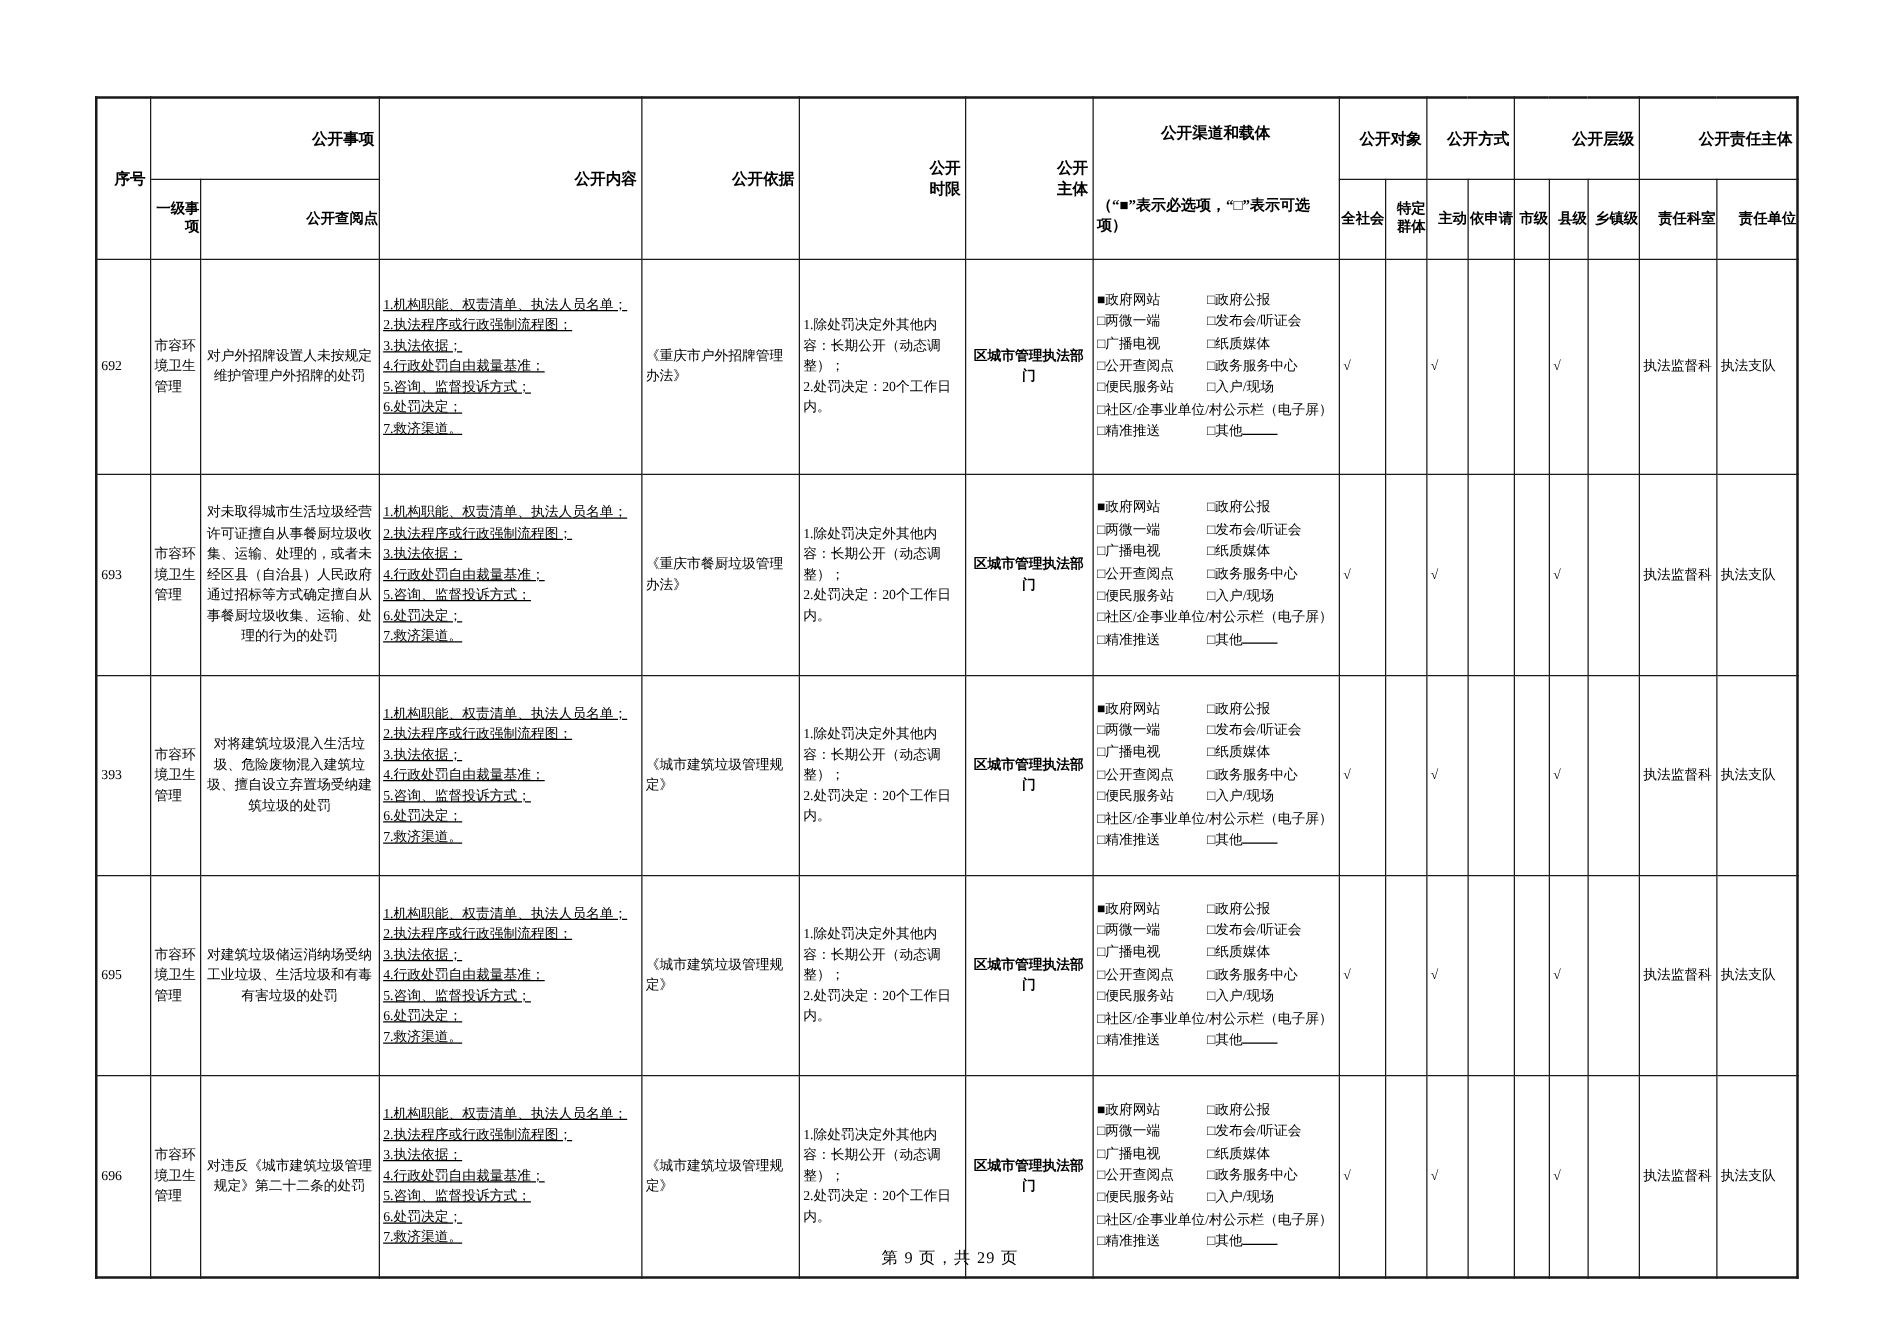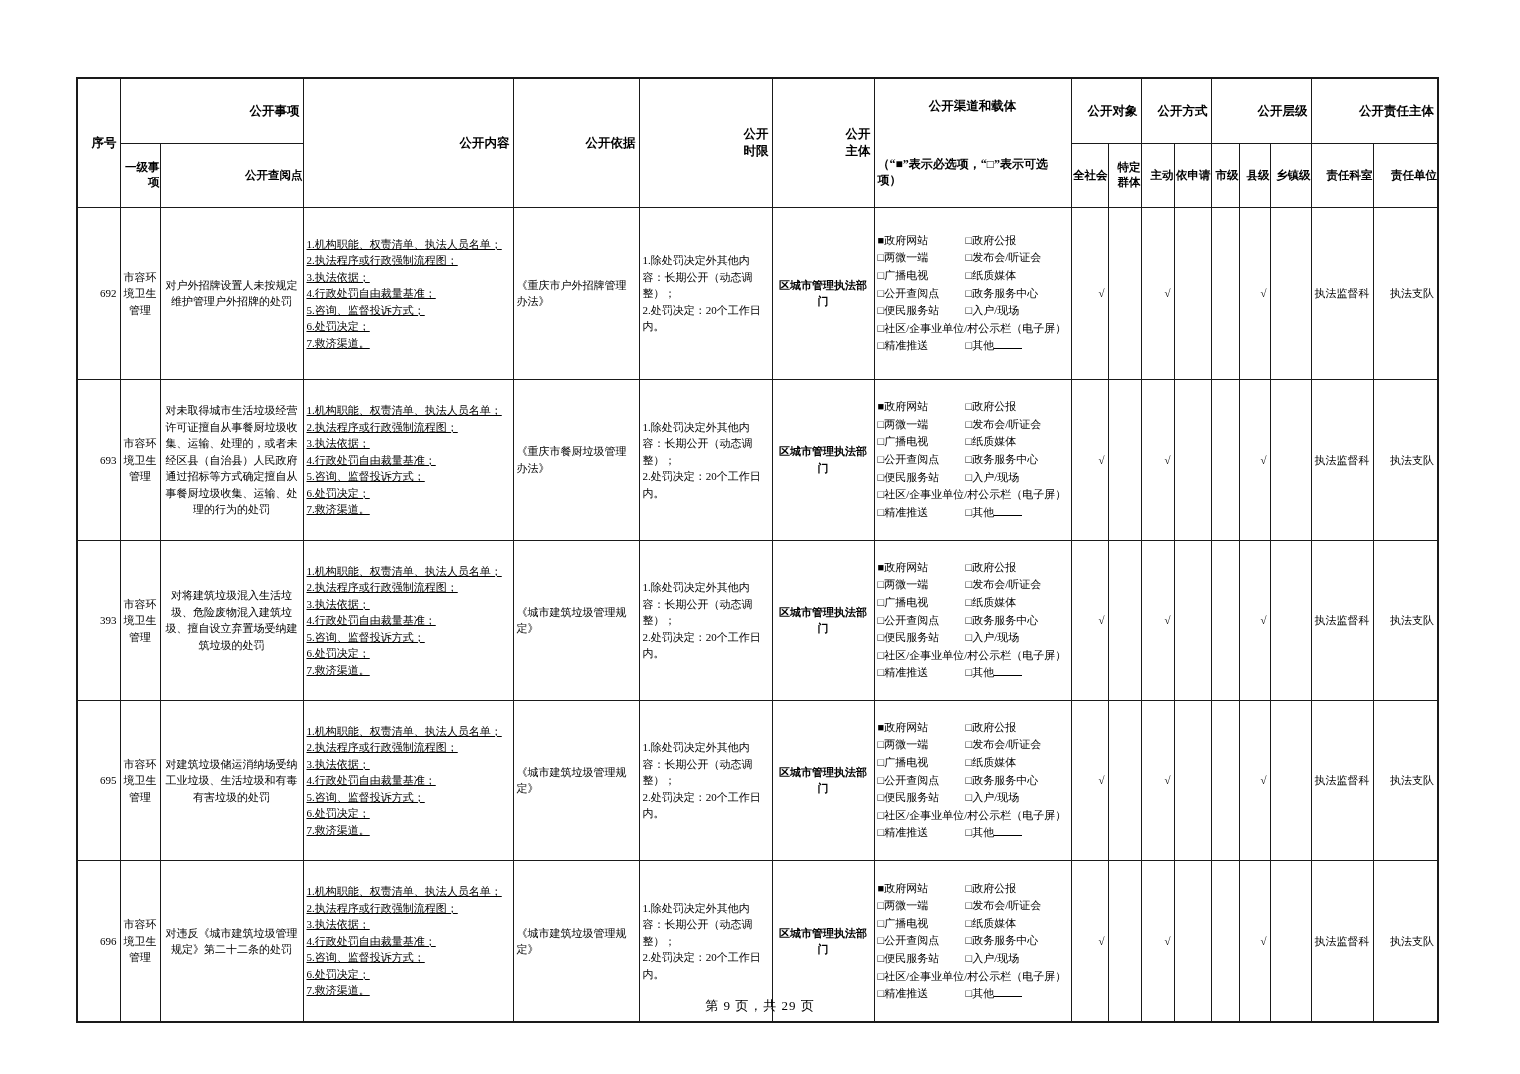--- a/index.html
+++ b/index.html
@@ -24,22 +24,22 @@
     white-space:pre-line;padding:1px;line-height:1.35;
   }
   thead tr.sub th{font-size:11.5px;padding:0;}
   thead tr:first-child{height:37px;}
   thead tr.sub{height:36px;}
   tbody tr{height:160px;}
   tbody tr:first-child{height:172px;}
   tbody tr:nth-child(2){height:161px;}
   tbody tr:last-child{height:162px;}
   tbody td{font-size:11px;line-height:1.5;}
-  .c-no,.c-check,.c-dept,.c-unit{text-align:right;}
-  .c-l1{text-align:center;padding:2px 3px;margin-left:31px;}
+  .c-no,.c-check,.c-dept,.c-unit{text-align:left;}
+  .c-l1{text-align:left;padding:2px 3px;margin-left:31px;}
   .c-l2{text-align:center;padding:2px 4px;}
   .c-content{padding:2px 3px;text-decoration:underline;}
   .c-basis{padding:2px 4px;}
   .c-time{padding:2px 3px;}
   .c-subject{text-align:center;padding:1px 0;font-weight:bold;}
   .c-channels{padding:2px 4px;line-height:1.6;}
   .ch-line{white-space:normal;}
   .ch-left{display:inline-block;width:88px;}
   .blank{display:inline-block;width:28px;border-bottom:1px solid #000;height:0.9em;}
   .ch-head{text-align:left;}

